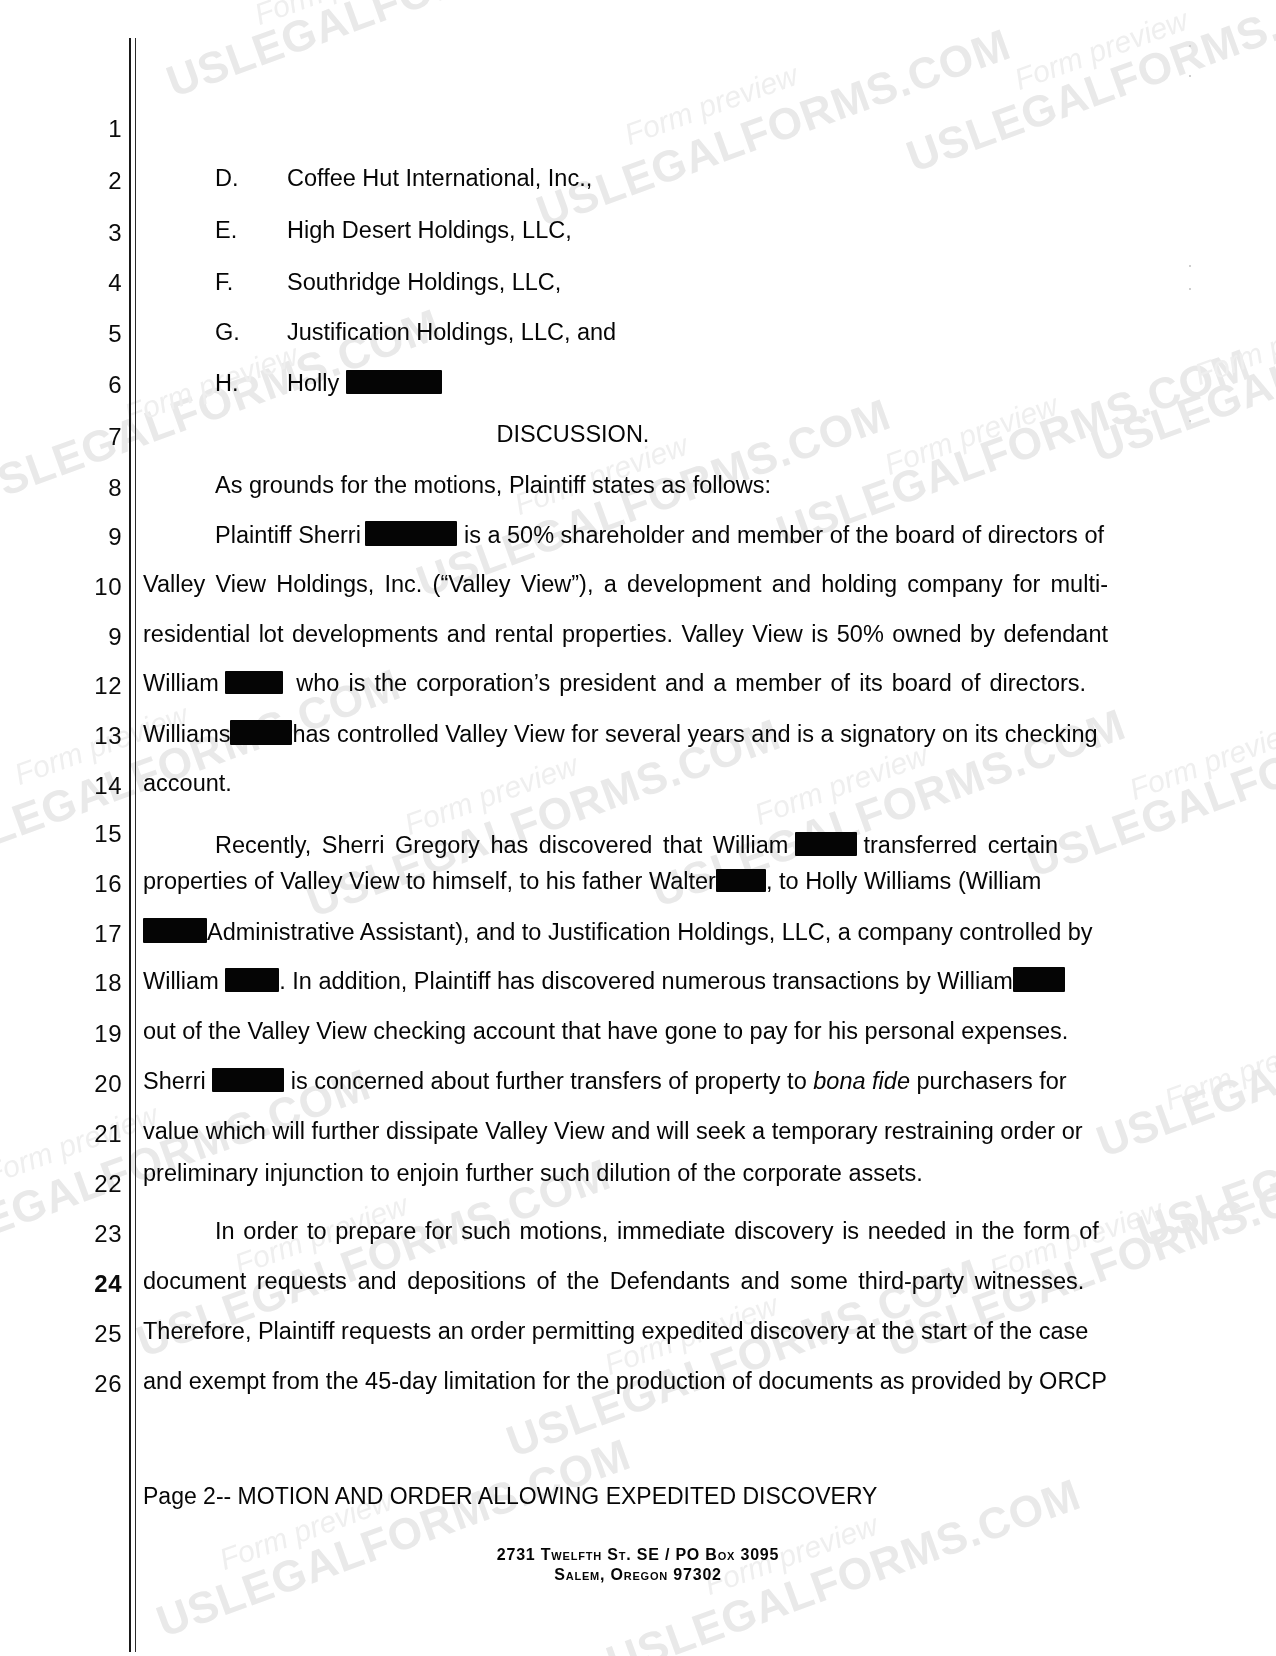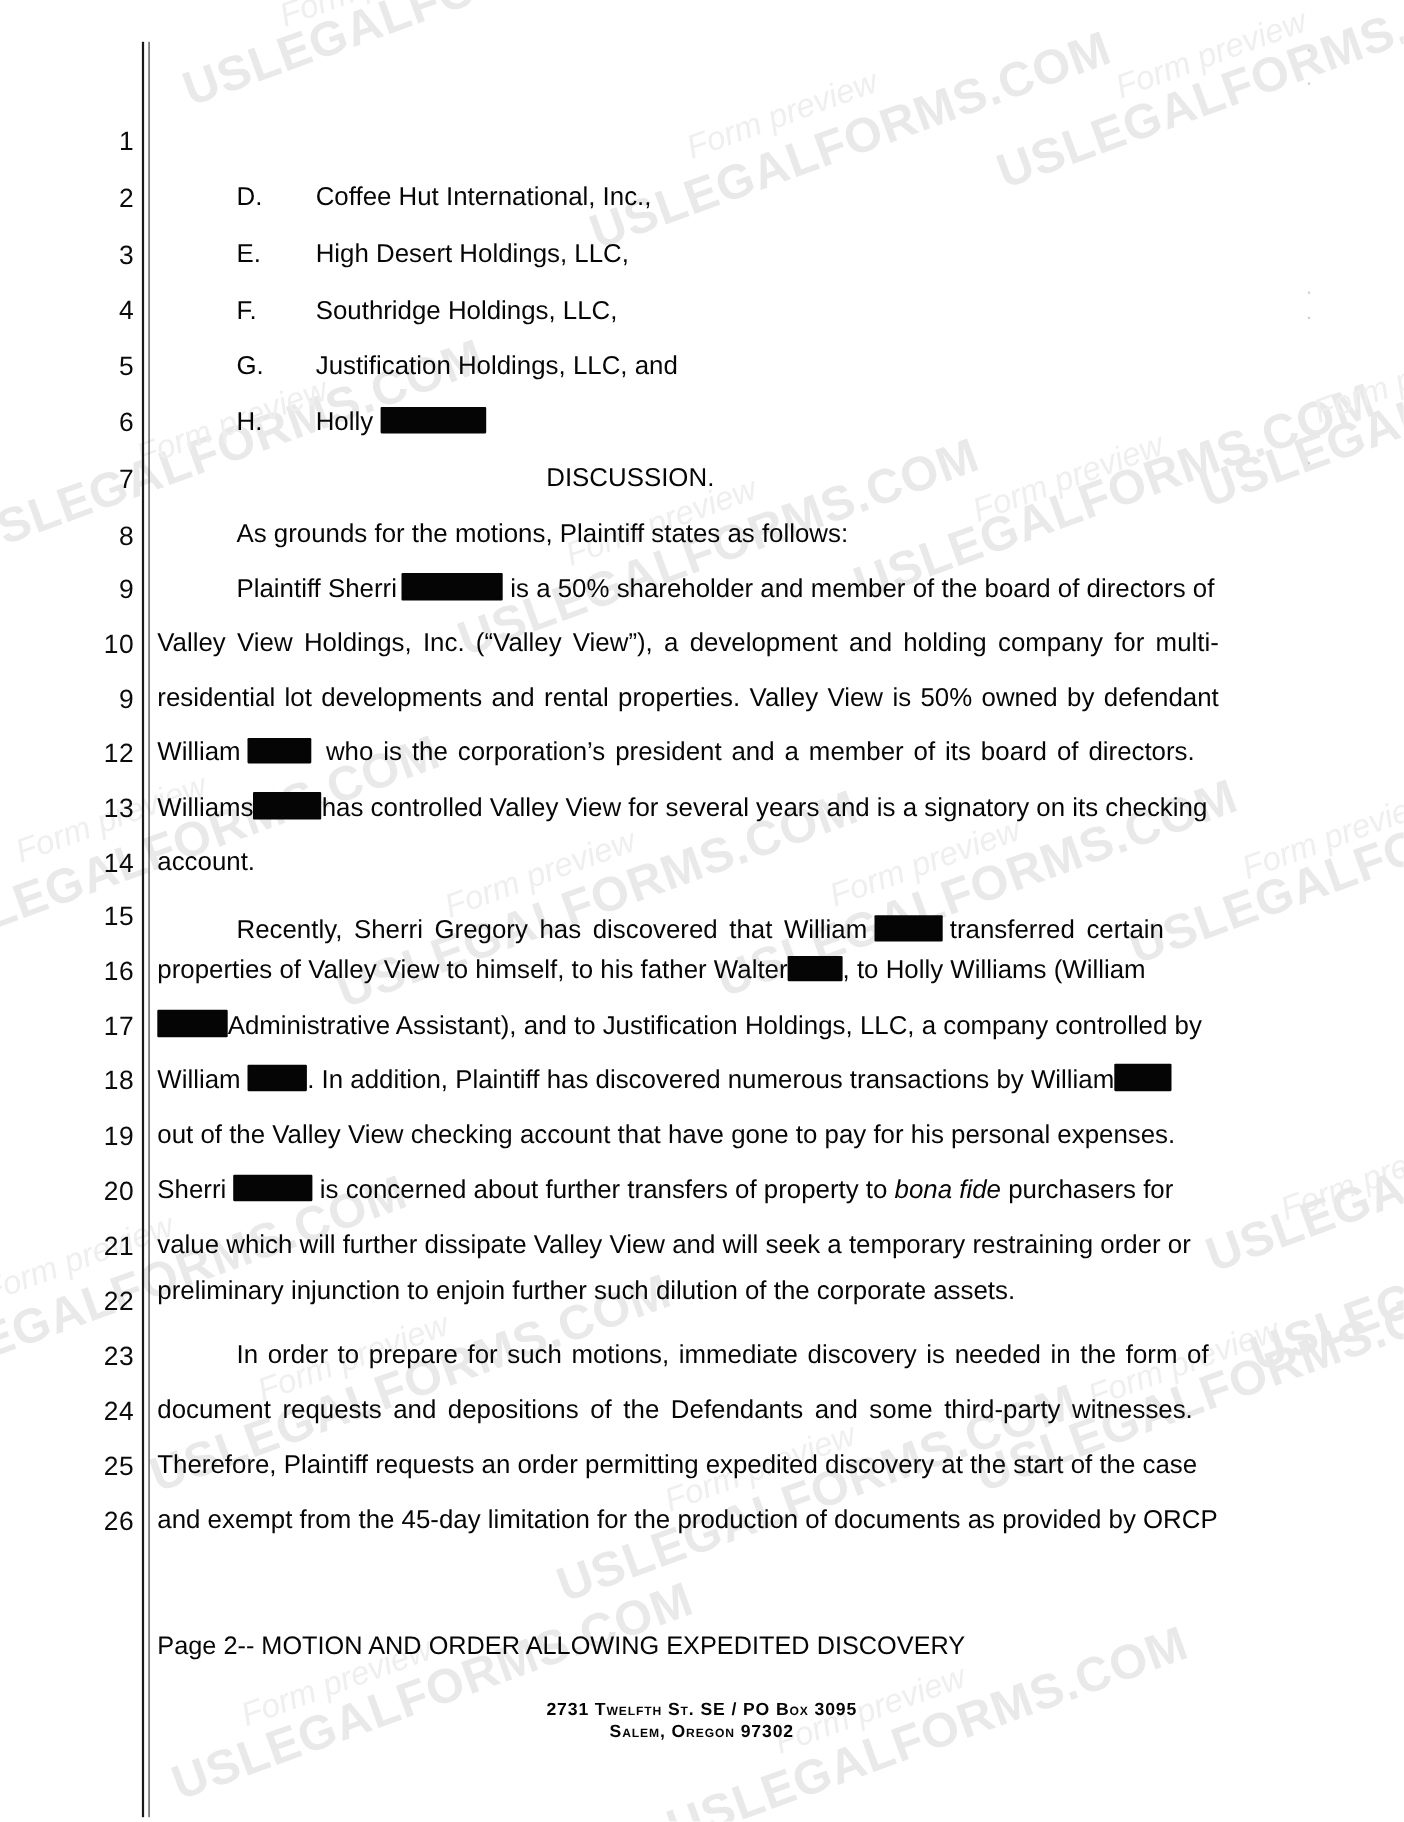--- a/index.html
+++ b/index.html
@@ -285,21 +285,21 @@
     <div class="lineno" style="top:772px;">14</div>
     <div class="lineno" style="top:820px;">15</div>
     <div class="lineno" style="top:870px;">16</div>
     <div class="lineno" style="top:920px;">17</div>
     <div class="lineno" style="top:969px;">18</div>
     <div class="lineno" style="top:1020px;">19</div>
     <div class="lineno" style="top:1070px;">20</div>
     <div class="lineno" style="top:1120px;">21</div>
     <div class="lineno" style="top:1170px;">22</div>
     <div class="lineno" style="top:1220px;">23</div>
-    <div class="lineno" style="top:1270px;">24</div>
+    <div class="lineno" style="top:1270px;font-weight:bold;">24</div>
     <div class="lineno" style="top:1320px;">25</div>
     <div class="lineno" style="top:1370px;">26</div>
   </div>
 
   <div id="body-text">
 
     <div class="tline" style="top:113px;">
       <div class="item-row">
         <span class="item-letter" style="margin-left:72px;">D.</span>
         <span class="item-text">Coffee Hut International, Inc.,</span>

